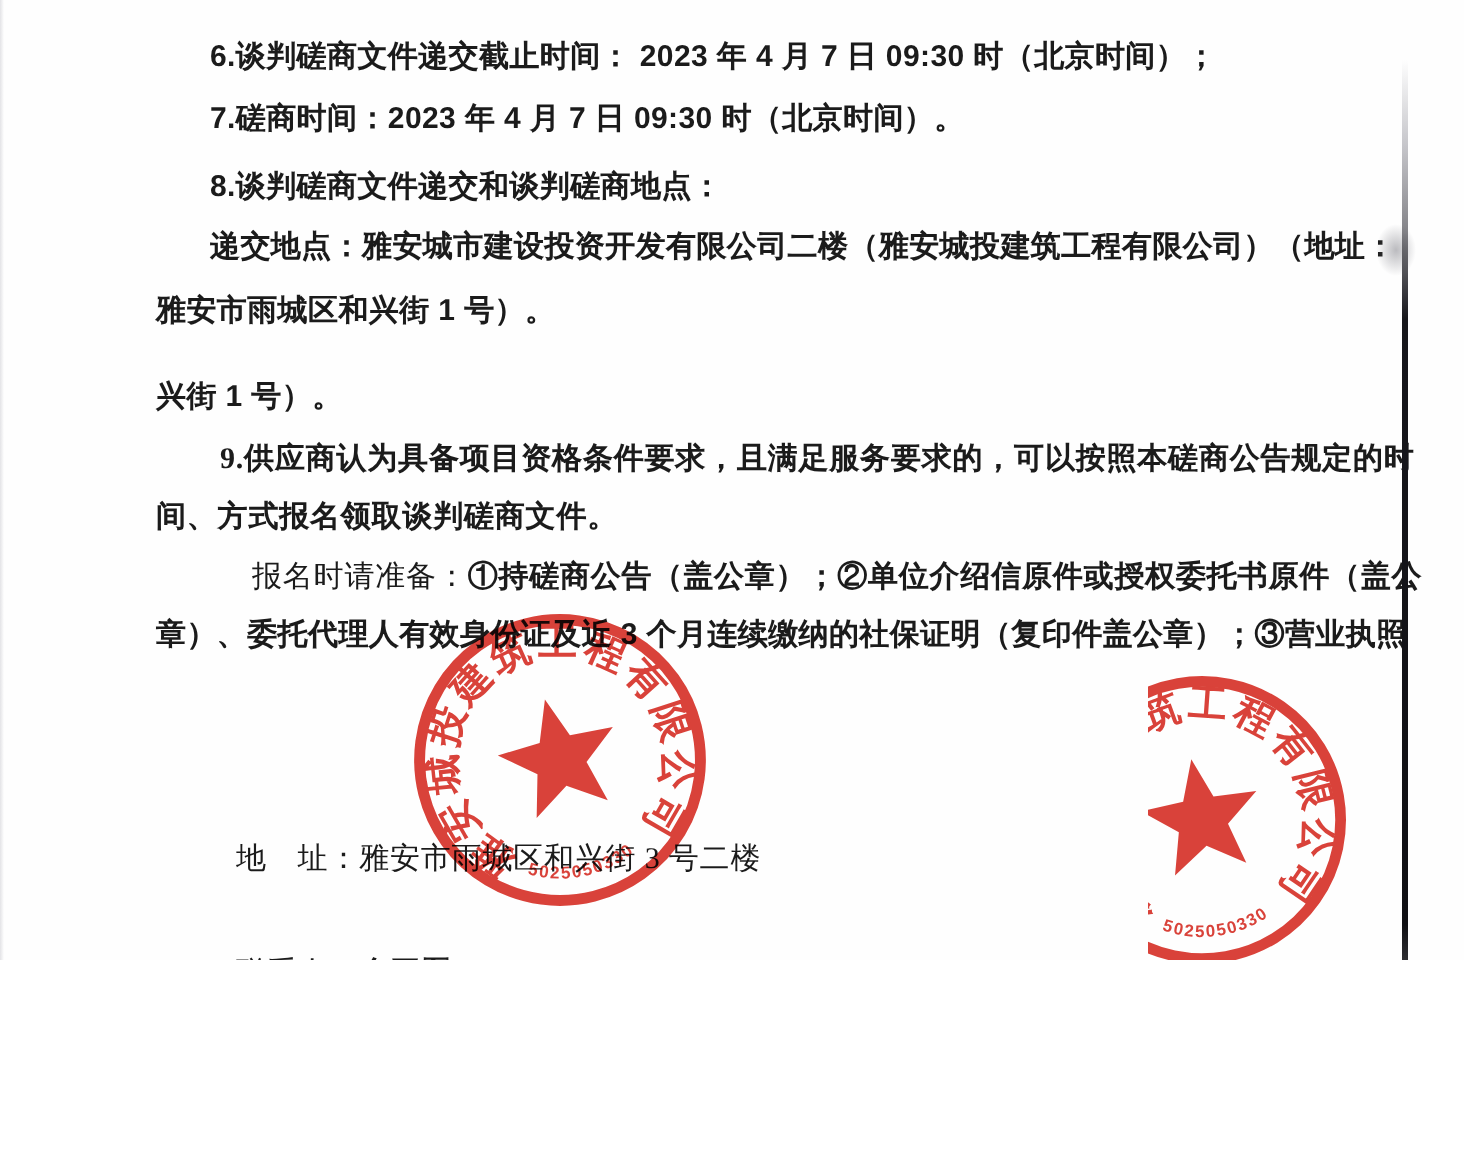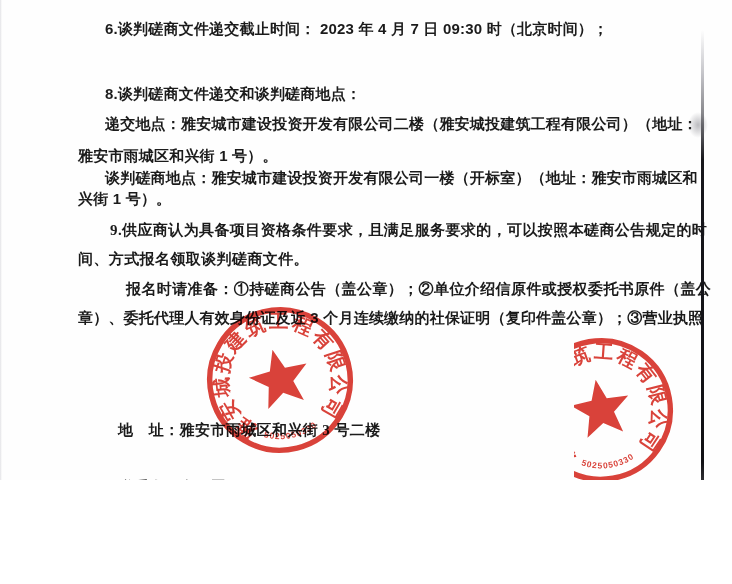--- a/index.html
+++ b/index.html
@@ -10,21 +10,21 @@
   
   .page::before{
     content:"";position:absolute;left:0;top:0;width:2px;height:100%;
     background:linear-gradient(to right,#e3e3e6,rgba(255,255,255,0));pointer-events:none;
   }
   .ln{
     position:absolute;white-space:nowrap;font-size:15px;line-height:19px;letter-spacing:.4px;
   }
   .b{font-weight:700;font-family:"Liberation Sans", sans-serif;letter-spacing:.2px;}
   .rg{font-weight:700;}
-  .lbl{font-weight:700;font-family:"Liberation Serif", serif;}
+  .lbl{font-weight:400;font-family:"Liberation Serif", serif;}
   .val-b{font-weight:700;font-family:"Liberation Sans", sans-serif;}
   .seal{position:absolute;mix-blend-mode:multiply;opacity:.88;}
   .seal-main{left:202px;top:302px;transform:rotate(-14deg);}
   .seal-clip{
     position:absolute;left:574px;top:333px;width:128px;height:160px;overflow:hidden;pointer-events:none;
   }
   .seal-right{left:-50px;top:0;transform:rotate(-10deg);}
   .fold-line{
     position:absolute;left:701px;top:30px;width:3px;height:540px;
     background:linear-gradient(to bottom,
@@ -41,24 +41,24 @@
     background:radial-gradient(closest-side,rgba(120,120,128,.5),rgba(120,120,128,0));
   }
   svg text{font-family:"Liberation Sans", sans-serif;}
 </style>
 </head>
 <body>
 
 <div class="page">
 
   <div class="ln b" style="left:105px;top:19px">6.谈判磋商文件递交截止时间：  2023 年 4 月 7 日 09:30 时（北京时间）；</div>
+  <div class="ln b" style="left:105px;top:50px">7.磋商时间：2023 年 4 月 7 日 09:30 时（北京时间）。</div>
   <div class="ln b" style="left:105px;top:84px">8.谈判磋商文件递交和谈判磋商地点：</div>
   <div class="ln b" style="left:105px;top:114px">递交地点：雅安城市建设投资开发有限公司二楼（雅安城投建筑工程有限公司）（地址：</div>
   <div class="ln b" style="left:78px;top:146px">雅安市雨城区和兴街 1 号）。</div>
-  <div class="ln b" style="left:105px;top:168px">谈判磋商地点：雅安城市建设投资开发有限公司一楼（开标室）（地址：雅安市雨城区和</div>
   <div class="ln b" style="left:78px;top:189px">兴街 1 号）。</div>
 
   <div class="ln rg" style="left:110px;top:221px">9.供应商认为具备项目资格条件要求，且满足服务要求的，可以按照本磋商公告规定的时</div>
   <div class="ln rg" style="left:78px;top:250px">间、方式报名领取谈判磋商文件。</div>
 
   <div class="ln" style="left:126px;top:279px"><span class="lbl">报名时请准备：</span><span class="val-b">①持磋商公告（盖公章）；②单位介绍信原件或授权委托书原件（盖公</span></div>
   <div class="ln b" style="left:78px;top:308px">章）、委托代理人有效身份证及近 3 个月连续缴纳的社保证明（复印件盖公章）；③营业执照</div>
 
   <div class="ln" style="left:118px;top:421px"><span class="lbl">地　址：</span><span class="lbl">雅安市雨城区和兴街 3 号二楼</span></div>
   <div class="ln" style="left:118px;top:477px"><span class="lbl">联系人：</span><span class="val-b">佘开磊</span></div>

